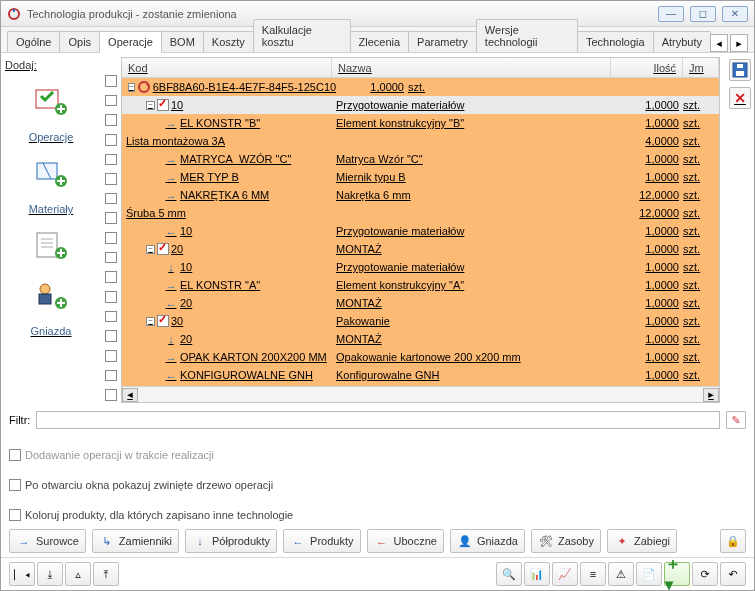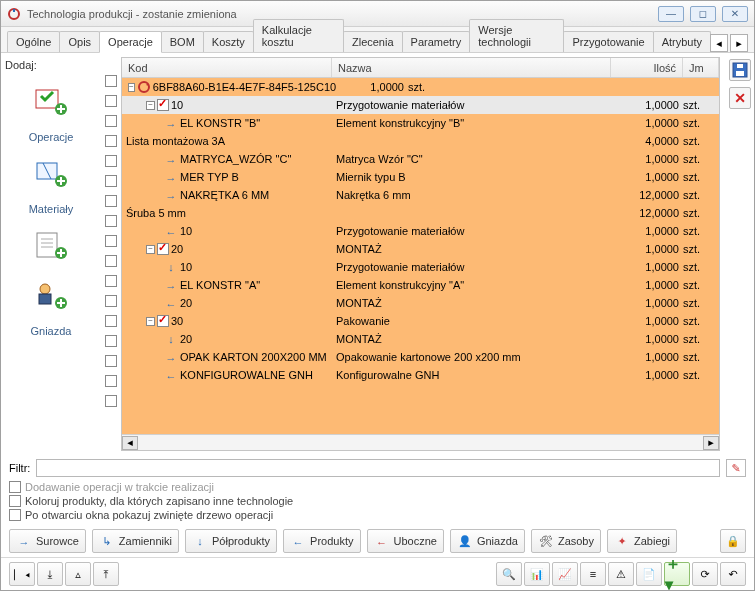--- a/index.html
+++ b/index.html
@@ -5,21 +5,21 @@
 * { box-sizing: border-box; margin: 0; padding: 0; font-family: "Segoe UI", Tahoma, sans-serif; font-size: 11px; }
 body { background: #fff; width: 755px; height: 591px; overflow: hidden; border: 1px solid #a0a0a0; display: flex; flex-direction: column; }
 .titlebar { height: 26px; background: linear-gradient(#fdfdfd,#eaeaea); border-bottom: 1px solid #d0d0d0; display:flex; align-items:center; padding:0 6px; gap:6px; color:#555; }
 .titlebar .spacer { flex:1; }
 .winbtn { width:26px; height:16px; border:1px solid #8aa9cc; background:#e8f0fa; display:flex; align-items:center; justify-content:center; border-radius:2px; cursor:pointer; color:#4a6a90; font-size:10px; }
 .tabs { height:26px; display:flex; align-items:flex-end; gap:0; padding:0 6px; border-bottom:1px solid #d0d0d0; background:#f5f5f5; }
 .tab { padding:4px 8px; border:1px solid #c5c5c5; border-bottom:none; background:#f0f0f0; color:#333; cursor:pointer; border-radius:2px 2px 0 0; margin-right:-1px; }
 .tab.active { background:#fff; font-weight:normal; border-bottom:1px solid #fff; position:relative; top:1px; }
 .tabs .nav { margin-left:auto; display:flex; gap:2px; }
 .tabs .navbtn { width:18px; height:18px; border:1px solid #b0b0b0; background:#fff; display:flex; align-items:center; justify-content:center; cursor:pointer; }
-.main { flex:1; display:flex; overflow:hidden; }
+.main { flex:1; display:flex; overflow:hidden;text-decoration:underline; }
 .leftpane { width:100px; padding:6px 4px; display:flex; flex-direction:column; gap:10px; color:#406080; }
 .leftpane .lbl { text-align:center; font-size:11px; color:#3a5f8a; }
 .bigicon { width:44px; height:40px; margin:0 auto; display:flex; align-items:center; justify-content:center; cursor:pointer; }
 .checkcol { width:20px; display:flex; flex-direction:column; gap:2px; align-items:center; padding-top:22px; }
 .checkcol .cb { width:12px; height:12px; border:1px solid #888; background:#fff; }
 .treewrap { flex:1; display:flex; flex-direction:column; border:1px solid #c5c5c5; margin:4px 6px 4px 0; background:#fdba74; overflow:hidden; }
 .treehdr { display:flex; background:linear-gradient(#fafafa,#ececec); border-bottom:1px solid #d0d0d0; height:20px; align-items:center; color:#444; }
 .treehdr div { padding:0 6px; border-right:1px solid #d8d8d8; height:100%; display:flex; align-items:center; }
 .col-kod { width:210px; }
 .col-nazwa { flex:1; }
@@ -42,21 +42,21 @@
 .arrow.lt::before { content:"←"; }
 .hscroll { height:16px; border-top:1px solid #d0d0d0; display:flex; align-items:center; background:#f4f4f4; }
 .hscroll .sbtn { width:16px; height:14px; border:1px solid #b0b0b0; background:#e8e8e8; display:flex; align-items:center; justify-content:center; cursor:pointer; }
 .hscroll .track { flex:1; }
 .rightbar { width:28px; display:flex; flex-direction:column; align-items:center; padding-top:6px; gap:6px; }
 .rightbar .rbtn { width:22px; height:22px; border:1px solid #b8b8b8; background:#f6f6f6; display:flex; align-items:center; justify-content:center; cursor:pointer; border-radius:2px; }
 .filterrow { display:flex; align-items:center; gap:6px; padding:4px 8px; }
 .filterrow input { flex:1; border:1px solid #b8b8b8; height:18px; padding:0 4px; }
 .filterrow .fbtn { width:20px; height:18px; border:1px solid #b8b8b8; background:#fff; display:flex; align-items:center; justify-content:center; cursor:pointer; }
 .checks { padding:0 8px 4px; color:#444; display:flex; flex-direction:column; gap:2px; }
-.checks label { display:flex; align-items:center; gap:4px; }
+.checks label { display:flex; align-items:center; gap:4px;margin-top:16px; }
 .checks .disabled { color:#999; }
 .cb2 { width:12px; height:12px; border:1px solid #888; background:#fff; display:inline-block; }
 .btnrow { display:flex; align-items:center; gap:6px; padding:4px 8px; flex-wrap:wrap; }
 .btn { display:flex; align-items:center; gap:4px; padding:3px 6px; border:1px solid #c0c0c0; background:linear-gradient(#fefefe,#ededed); border-radius:2px; cursor:pointer; color:#333; }
 .btn .ico { width:16px; height:16px; display:flex; align-items:center; justify-content:center; }
 .toolbar { display:flex; align-items:center; gap:2px; padding:4px 8px; border-top:1px solid #d8d8d8; }
 .tbtn { width:26px; height:24px; border:1px solid #c0c0c0; background:linear-gradient(#fefefe,#ededed); display:flex; align-items:center; justify-content:center; cursor:pointer; border-radius:2px; }
 .tbtn.highlight { border:1px solid #8fbf6f; background:linear-gradient(#f4ffef,#dff3d2); }
 svg { display:block; }
 </style>
@@ -80,21 +80,21 @@
 <div class="tabs" id="tabbar">
   <span class="tab">Ogólne</span>
     <span class="tab">Opis</span>
     <span class="tab active">Operacje</span>
     <span class="tab">BOM</span>
     <span class="tab">Koszty</span>
     <span class="tab">Kalkulacje kosztu</span>
     <span class="tab">Zlecenia</span>
     <span class="tab">Parametry</span>
     <span class="tab">Wersje technologii</span>
-    <span class="tab">Przygotowanie</span>
+    <span class="tab">Technologia</span>
     <span class="tab">Atrybuty</span>
     <span class="nav">
     <span class="navbtn">◂</span>
     <span class="navbtn">▸</span>
   </span>
 </div>
 
 <div class="main">
   <div class="leftpane">
     <div class="lbl" style="text-align:left;color:#333;">Dodaj:</div>
@@ -357,25 +357,25 @@
   <span class="fbtn" style="color:#d04040;">✎</span>
 </div>
 
 <div class="checks">
   <label class="disabled">
       <span class="cb2"></span>
       <span>Dodawanie operacji w trakcie realizacji</span>
     </label>
   <label>
       <span class="cb2"></span>
-      <span>Koloruj produkty, dla których zapisano inne technologie</span>
+      <span>Po otwarciu okna pokazuj zwinięte drzewo operacji</span>
     </label>
   <label>
       <span class="cb2"></span>
-      <span>Po otwarciu okna pokazuj zwinięte drzewo operacji</span>
+      <span>Koloruj produkty, dla których zapisano inne technologie</span>
     </label>
 </div>
 
 <div class="btnrow">
   <span class="btn">
       <span class="ico" style="color:#2a6db8;">→</span>
       <span>Surowce</span>
     </span>
   <span class="btn">
       <span class="ico" style="color:#2a6db8;">↳</span>

